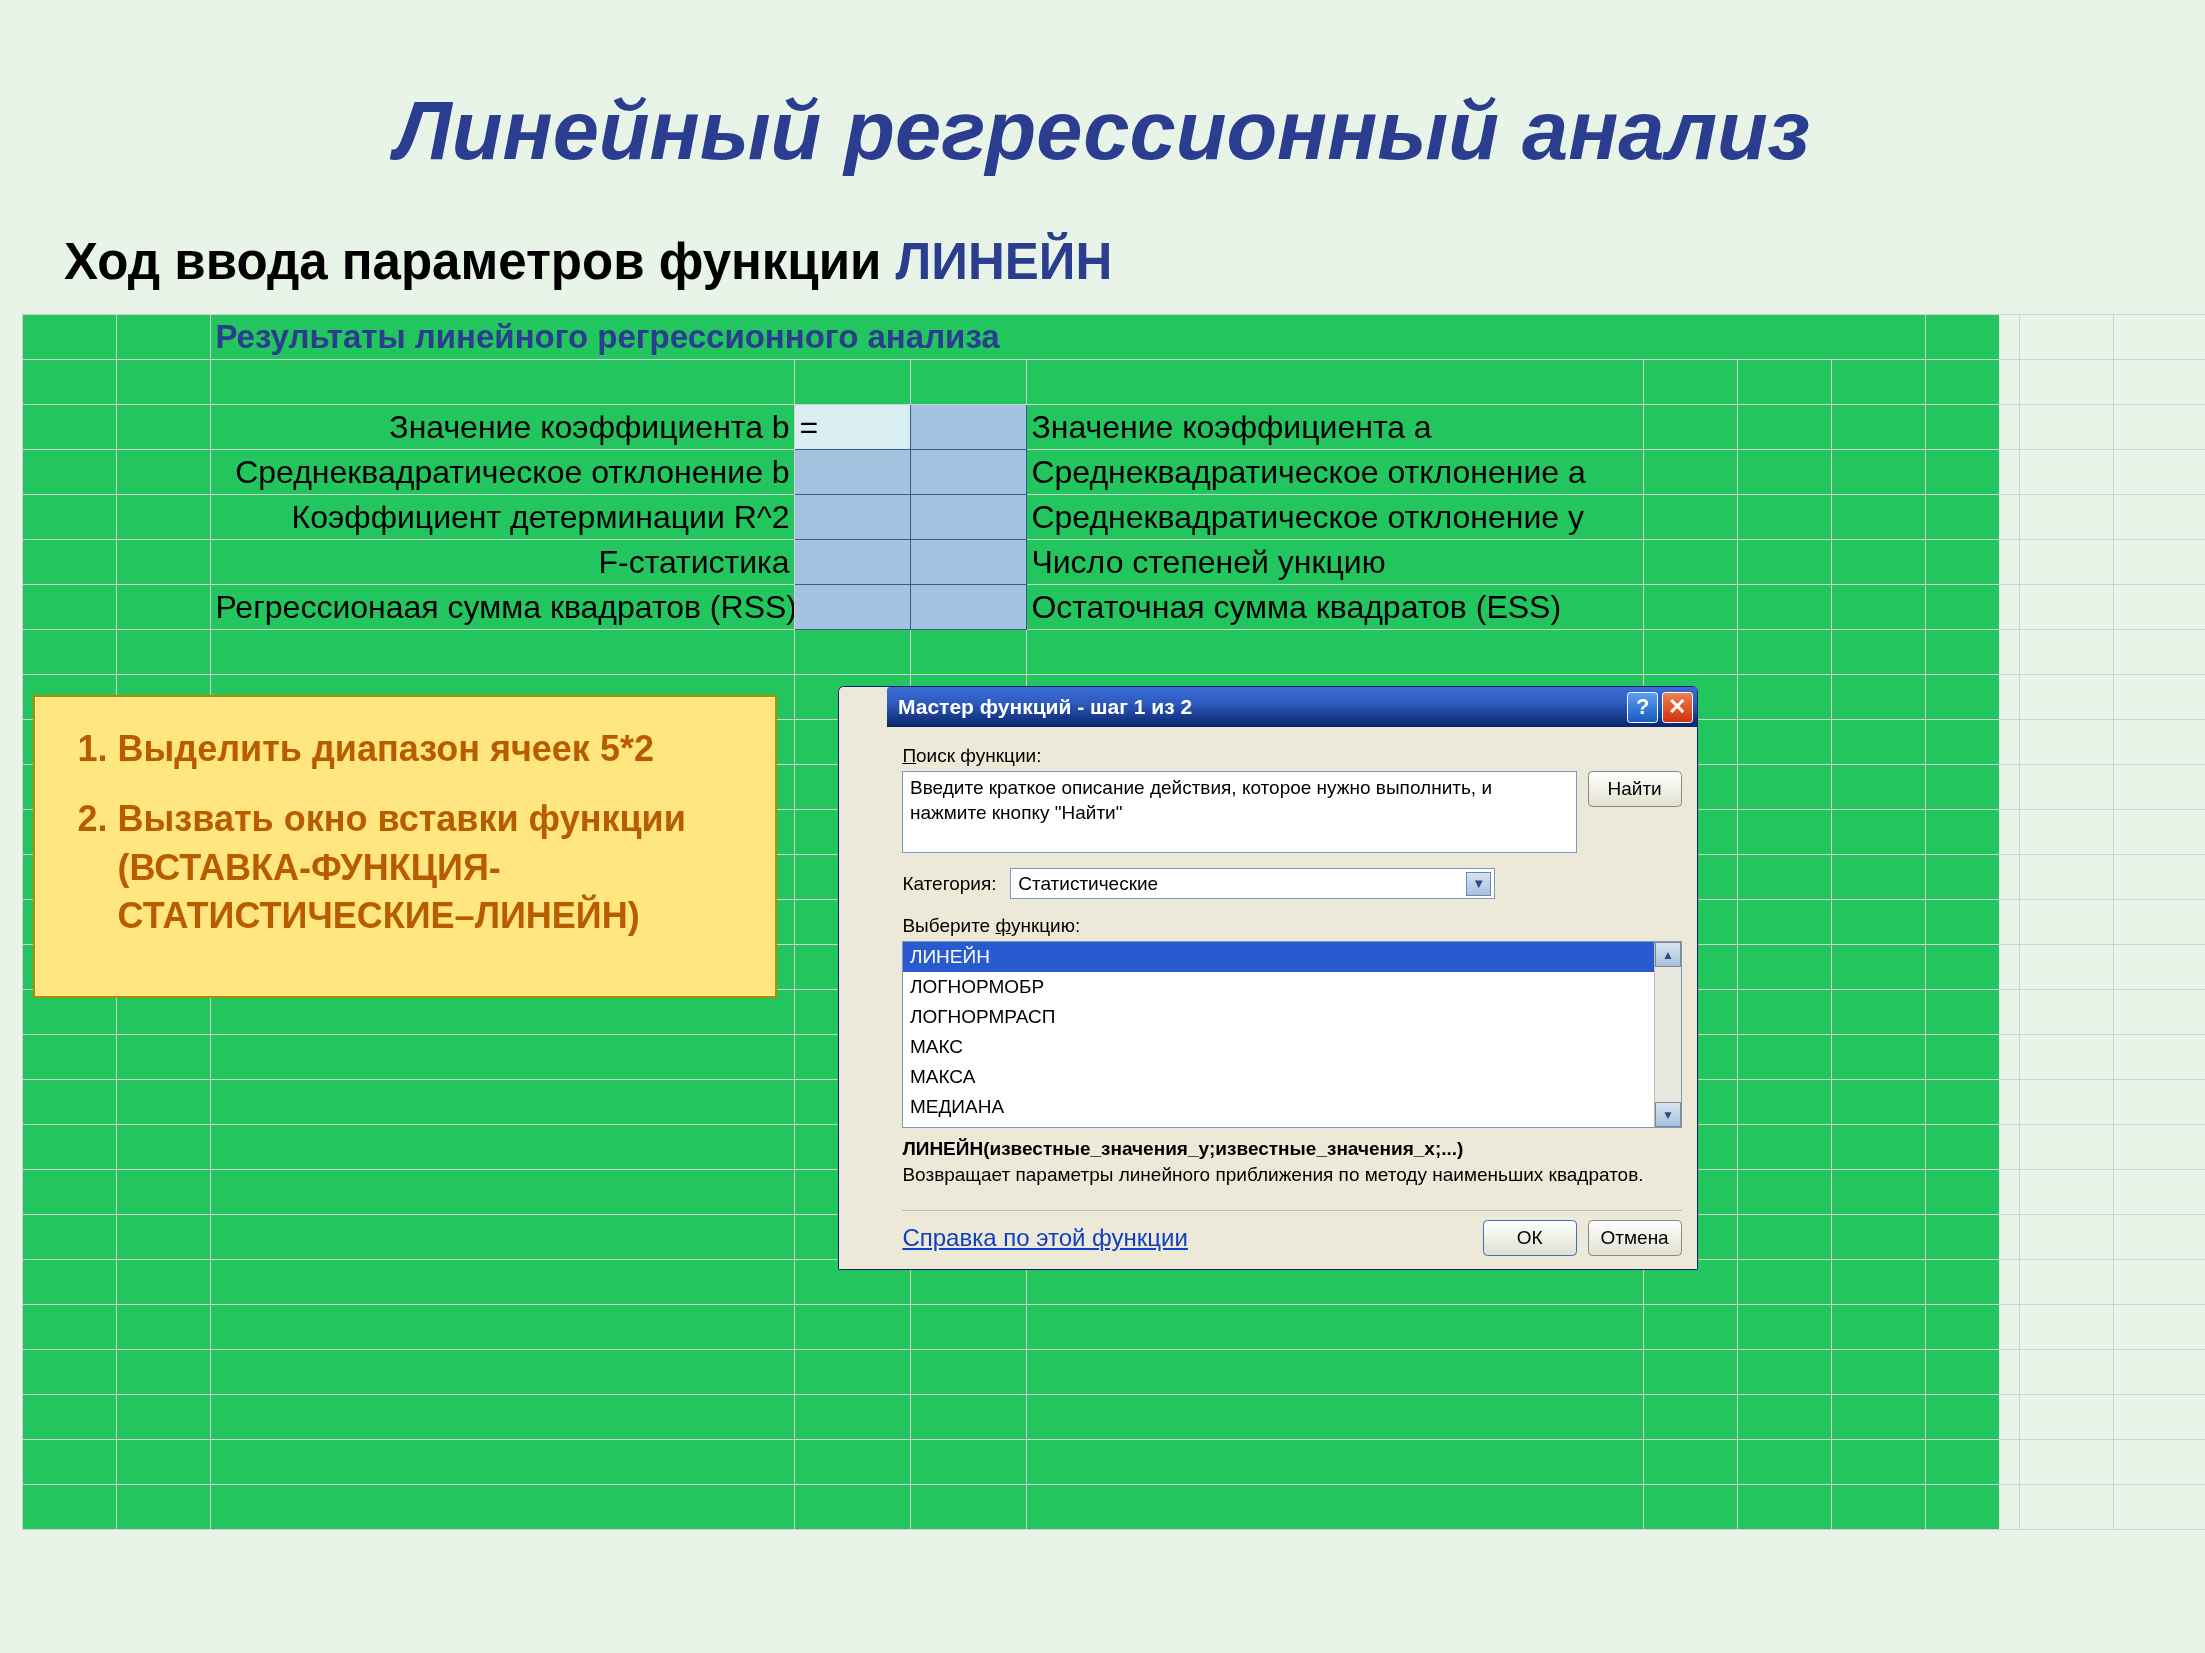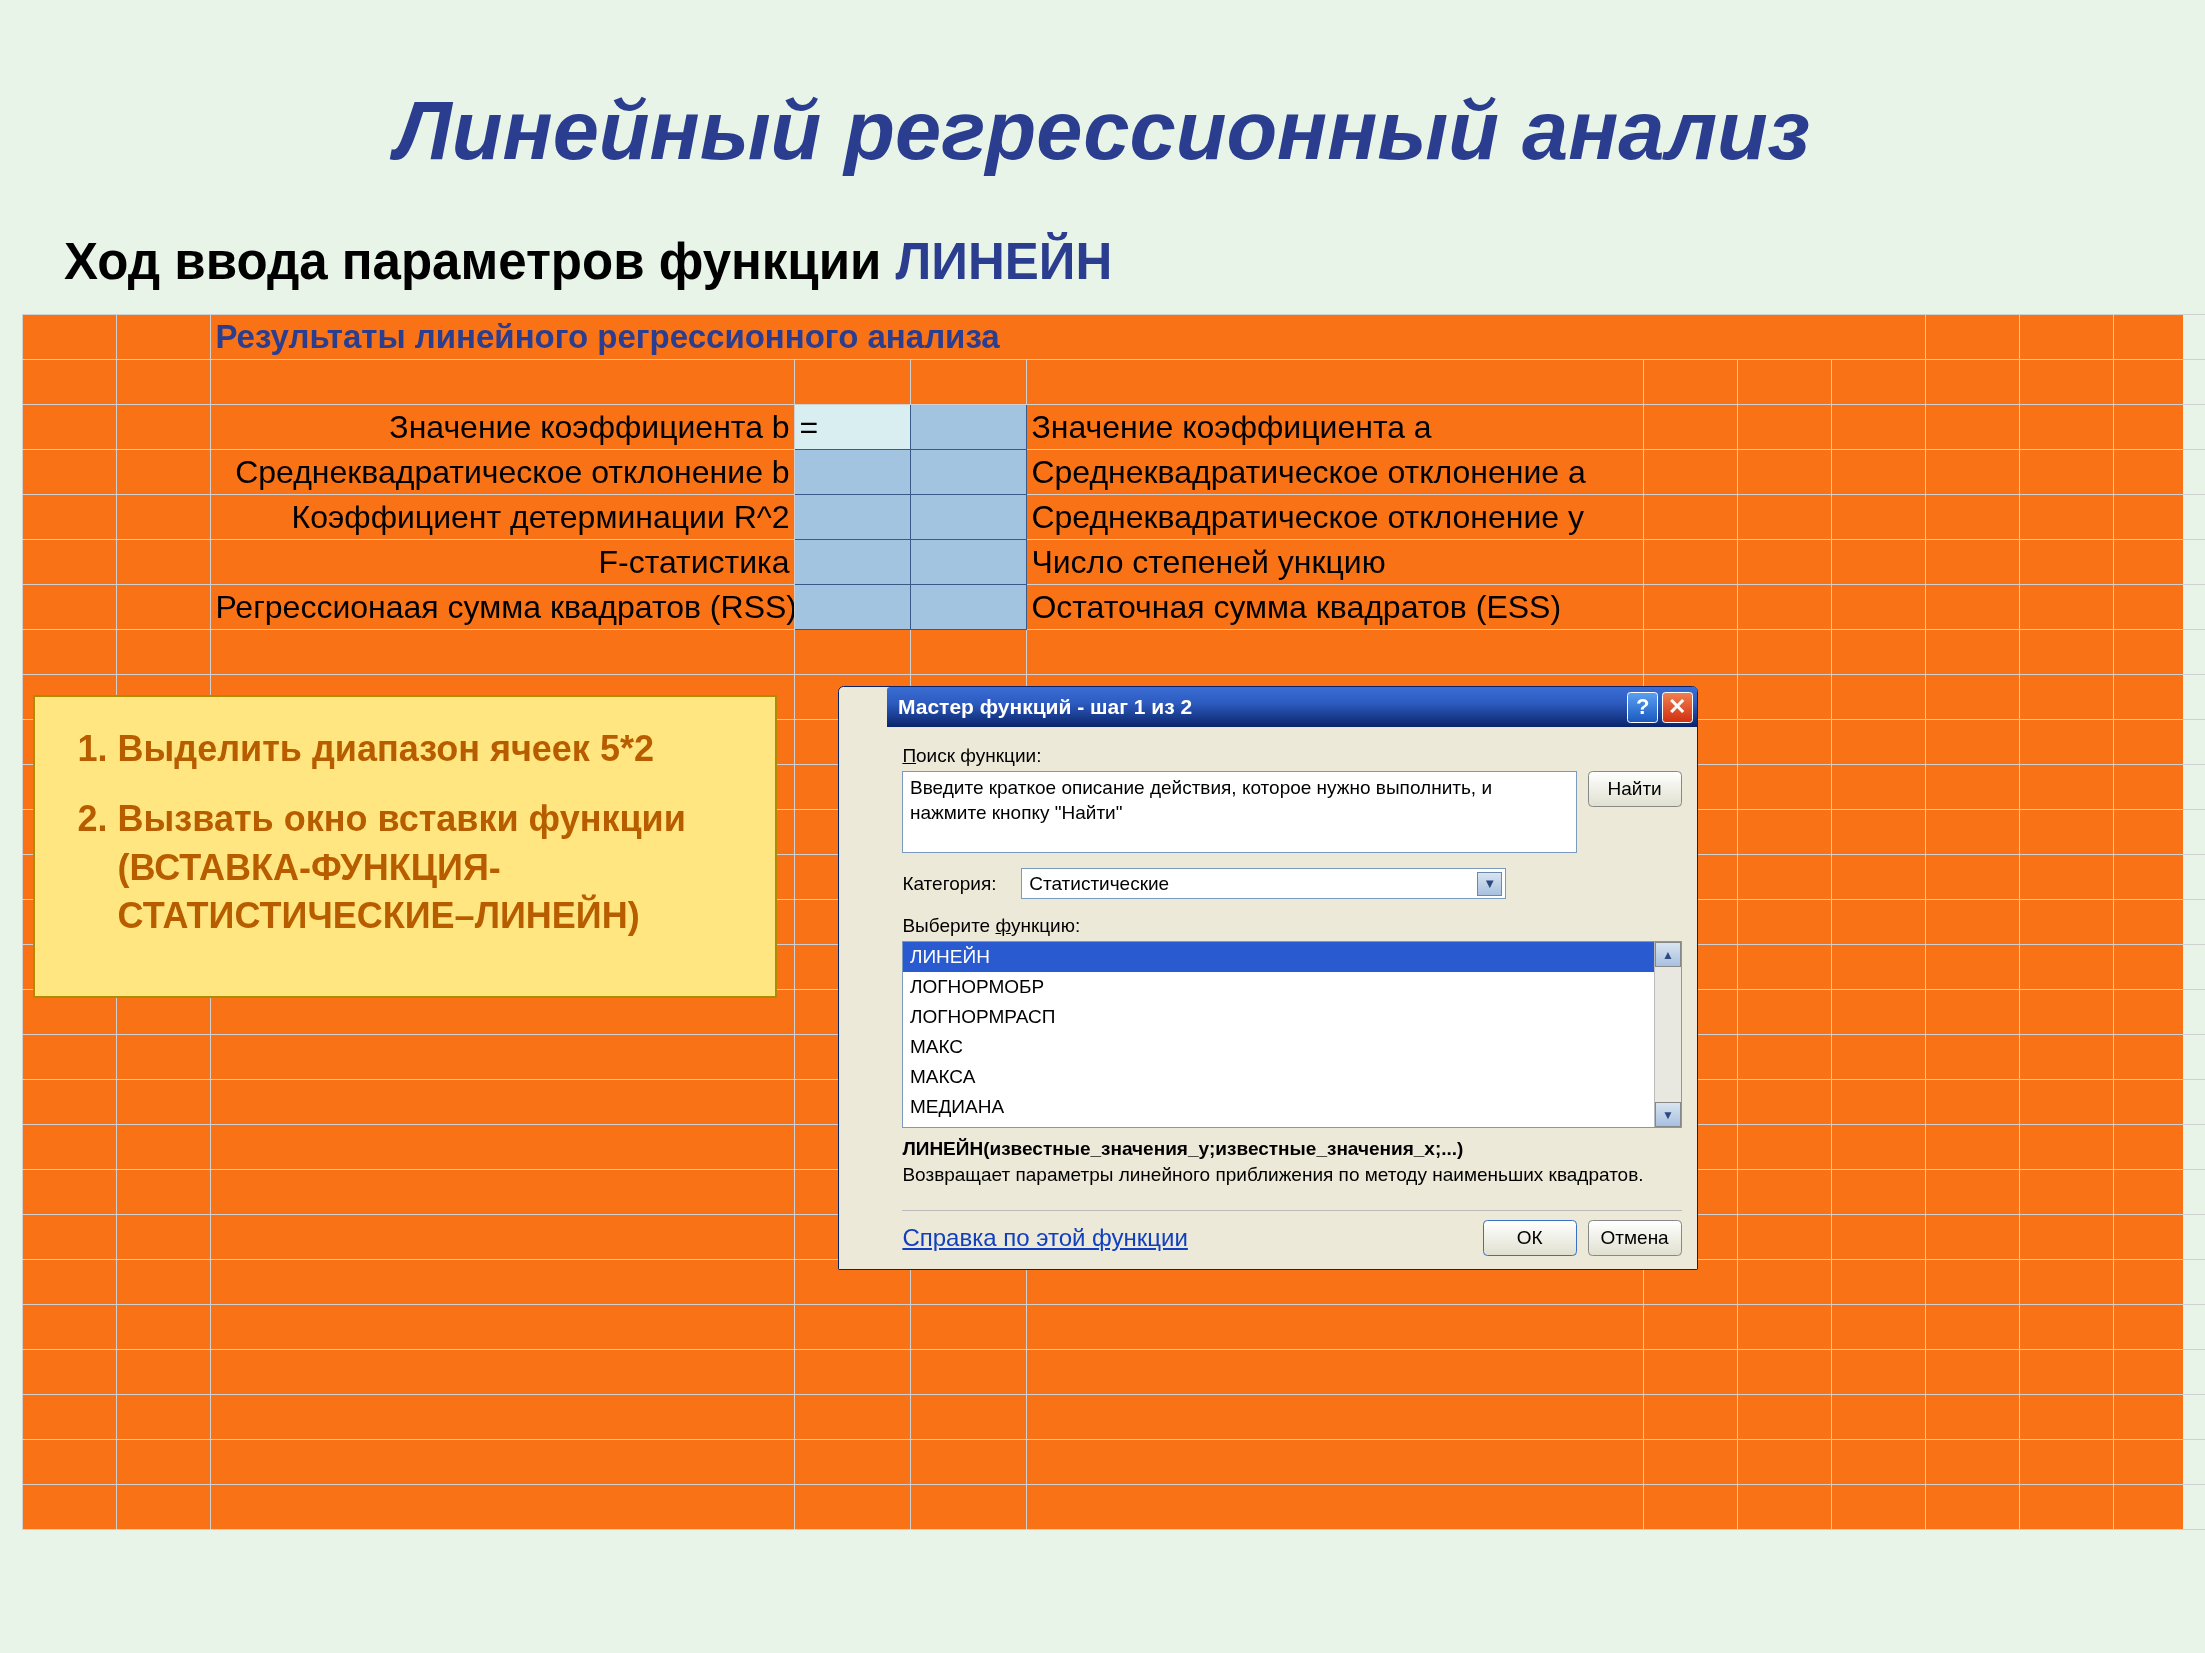--- a/index.html
+++ b/index.html
@@ -29,22 +29,22 @@
     left: 64px;
     font-size: 51px;
     font-weight: bold;
     color: #000;
   }
   .subtitle .fn { color: #2a3d8f; }
   .sheet {
     position: absolute;
     top: 314px;
     left: 22px;
-    width: 2161px;
-    background: #f97316;
+    width: 1977px;
+    background: #22c55e;
   }
   .sheet table {
     border-collapse: collapse;
     width: 100%;
     table-layout: fixed;
   }
   .sheet td {
     border: 0.6px solid #d0d0d0;
     height: 45px;
     font-size: 32px;
@@ -140,21 +140,21 @@
     height: 36px;
     background: linear-gradient(to bottom, #fff, #e0e0d0);
     border: 1.1px solid #888;
     border-radius: 4.4px;
     font-size: 19px;
     display: flex;
     align-items: center;
     justify-content: center;
   }
   .btn.primary { border: 1.7px solid #3a70c0; }
-  .cat-row { display: flex; align-items: center; gap: 24px; margin: 15.4px 0; }
+  .cat-row { display: flex; align-items: center; gap: 13px; margin: 15.4px 0; }
   .cat-label { font-size: 19px; }
   .combo {
     flex: 1;
     height: 31px;
     background: #fff;
     border: 1.1px solid #7a9ac0;
     display: flex;
     align-items: center;
     padding: 0 7.7px;
     font-size: 19px;

